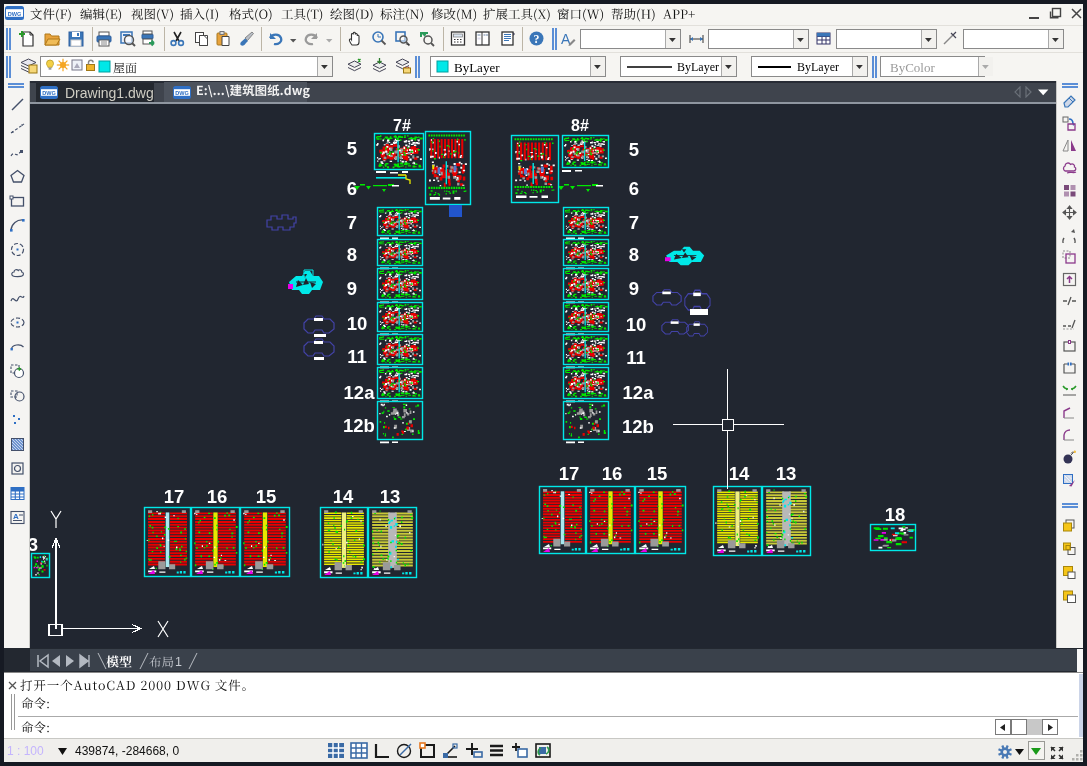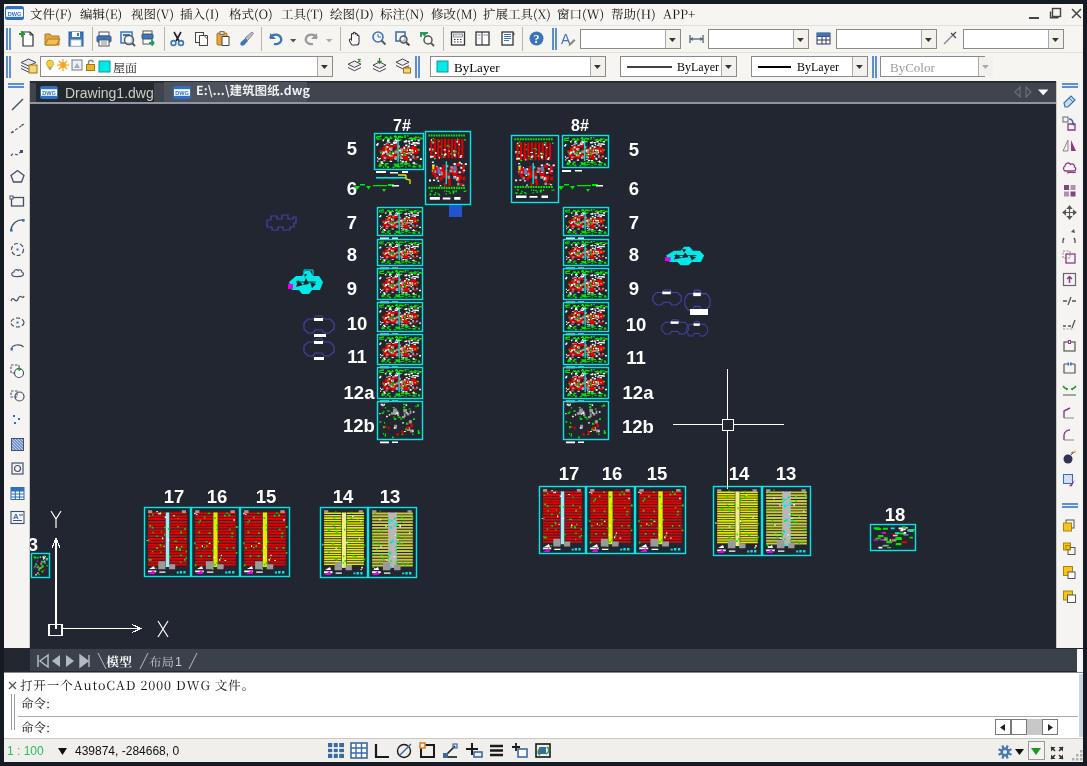--- a/index.html
+++ b/index.html
@@ -888,21 +888,21 @@
     <div class="abs" style="left:995px;top:719px;width:16px;height:16px;background:#fff;border:1px solid #7a7a7a"></div>
     <svg style="position:absolute;left:999px;top:723px" width="8" height="9" viewBox="0 0 8 9">
       <path d="M6 1L1 4.5 6 8z" fill="#222"></path>
     </svg>
     <div class="abs" style="left:1011px;top:719px;width:16px;height:16px;background:#fff;border:1px solid #7a7a7a"></div>
     <div class="abs" style="left:1042px;top:719px;width:16px;height:16px;background:#fff;border:1px solid #7a7a7a"></div>
     <svg style="position:absolute;left:1046px;top:723px" width="8" height="9" viewBox="0 0 8 9">
       <path d="M2 1l5 3.5L2 8z" fill="#222"></path>
     </svg>
     <div class="abs" style="left:4px;top:738px;width:1079px;height:24px;background:#f0efec;border-top:1px solid #c8c8c4"></div>
-    <div class="abs" style="left:7px;top:744px;font-size:12px;color:#22c55e;font-family:'Liberation Sans'">1 : 100</div>
+    <div class="abs" style="left:7px;top:744px;font-size:12px;color:#c4b5fd;font-family:'Liberation Sans'">1 : 100</div>
     <svg style="position:absolute;left:58px;top:748px" width="10" height="8" viewBox="0 0 10 8">
       <path d="M0 0h9L4.5 7z" fill="#111"></path>
     </svg>
     <div class="abs" style="left:75px;top:744px;font-size:12px;color:#111">439874, -284668, 0</div>
     <svg style="position:absolute;left:327px;top:742px" width="20" height="18" viewBox="0 0 20 18">
       <rect x="1" y="1" width="16" height="15" fill="#3a6aa5"></rect>
       <path d="M1 6h16M1 11h16M6 1v15M11.5 1v15" stroke="#fff" stroke-width="1.4"></path>
     </svg>
     <svg style="position:absolute;left:350px;top:742px" width="20" height="18" viewBox="0 0 20 18">
       <rect x="1" y="1" width="16" height="15" fill="#fff" stroke="#3a6aa5" stroke-width="1.6"></rect>

